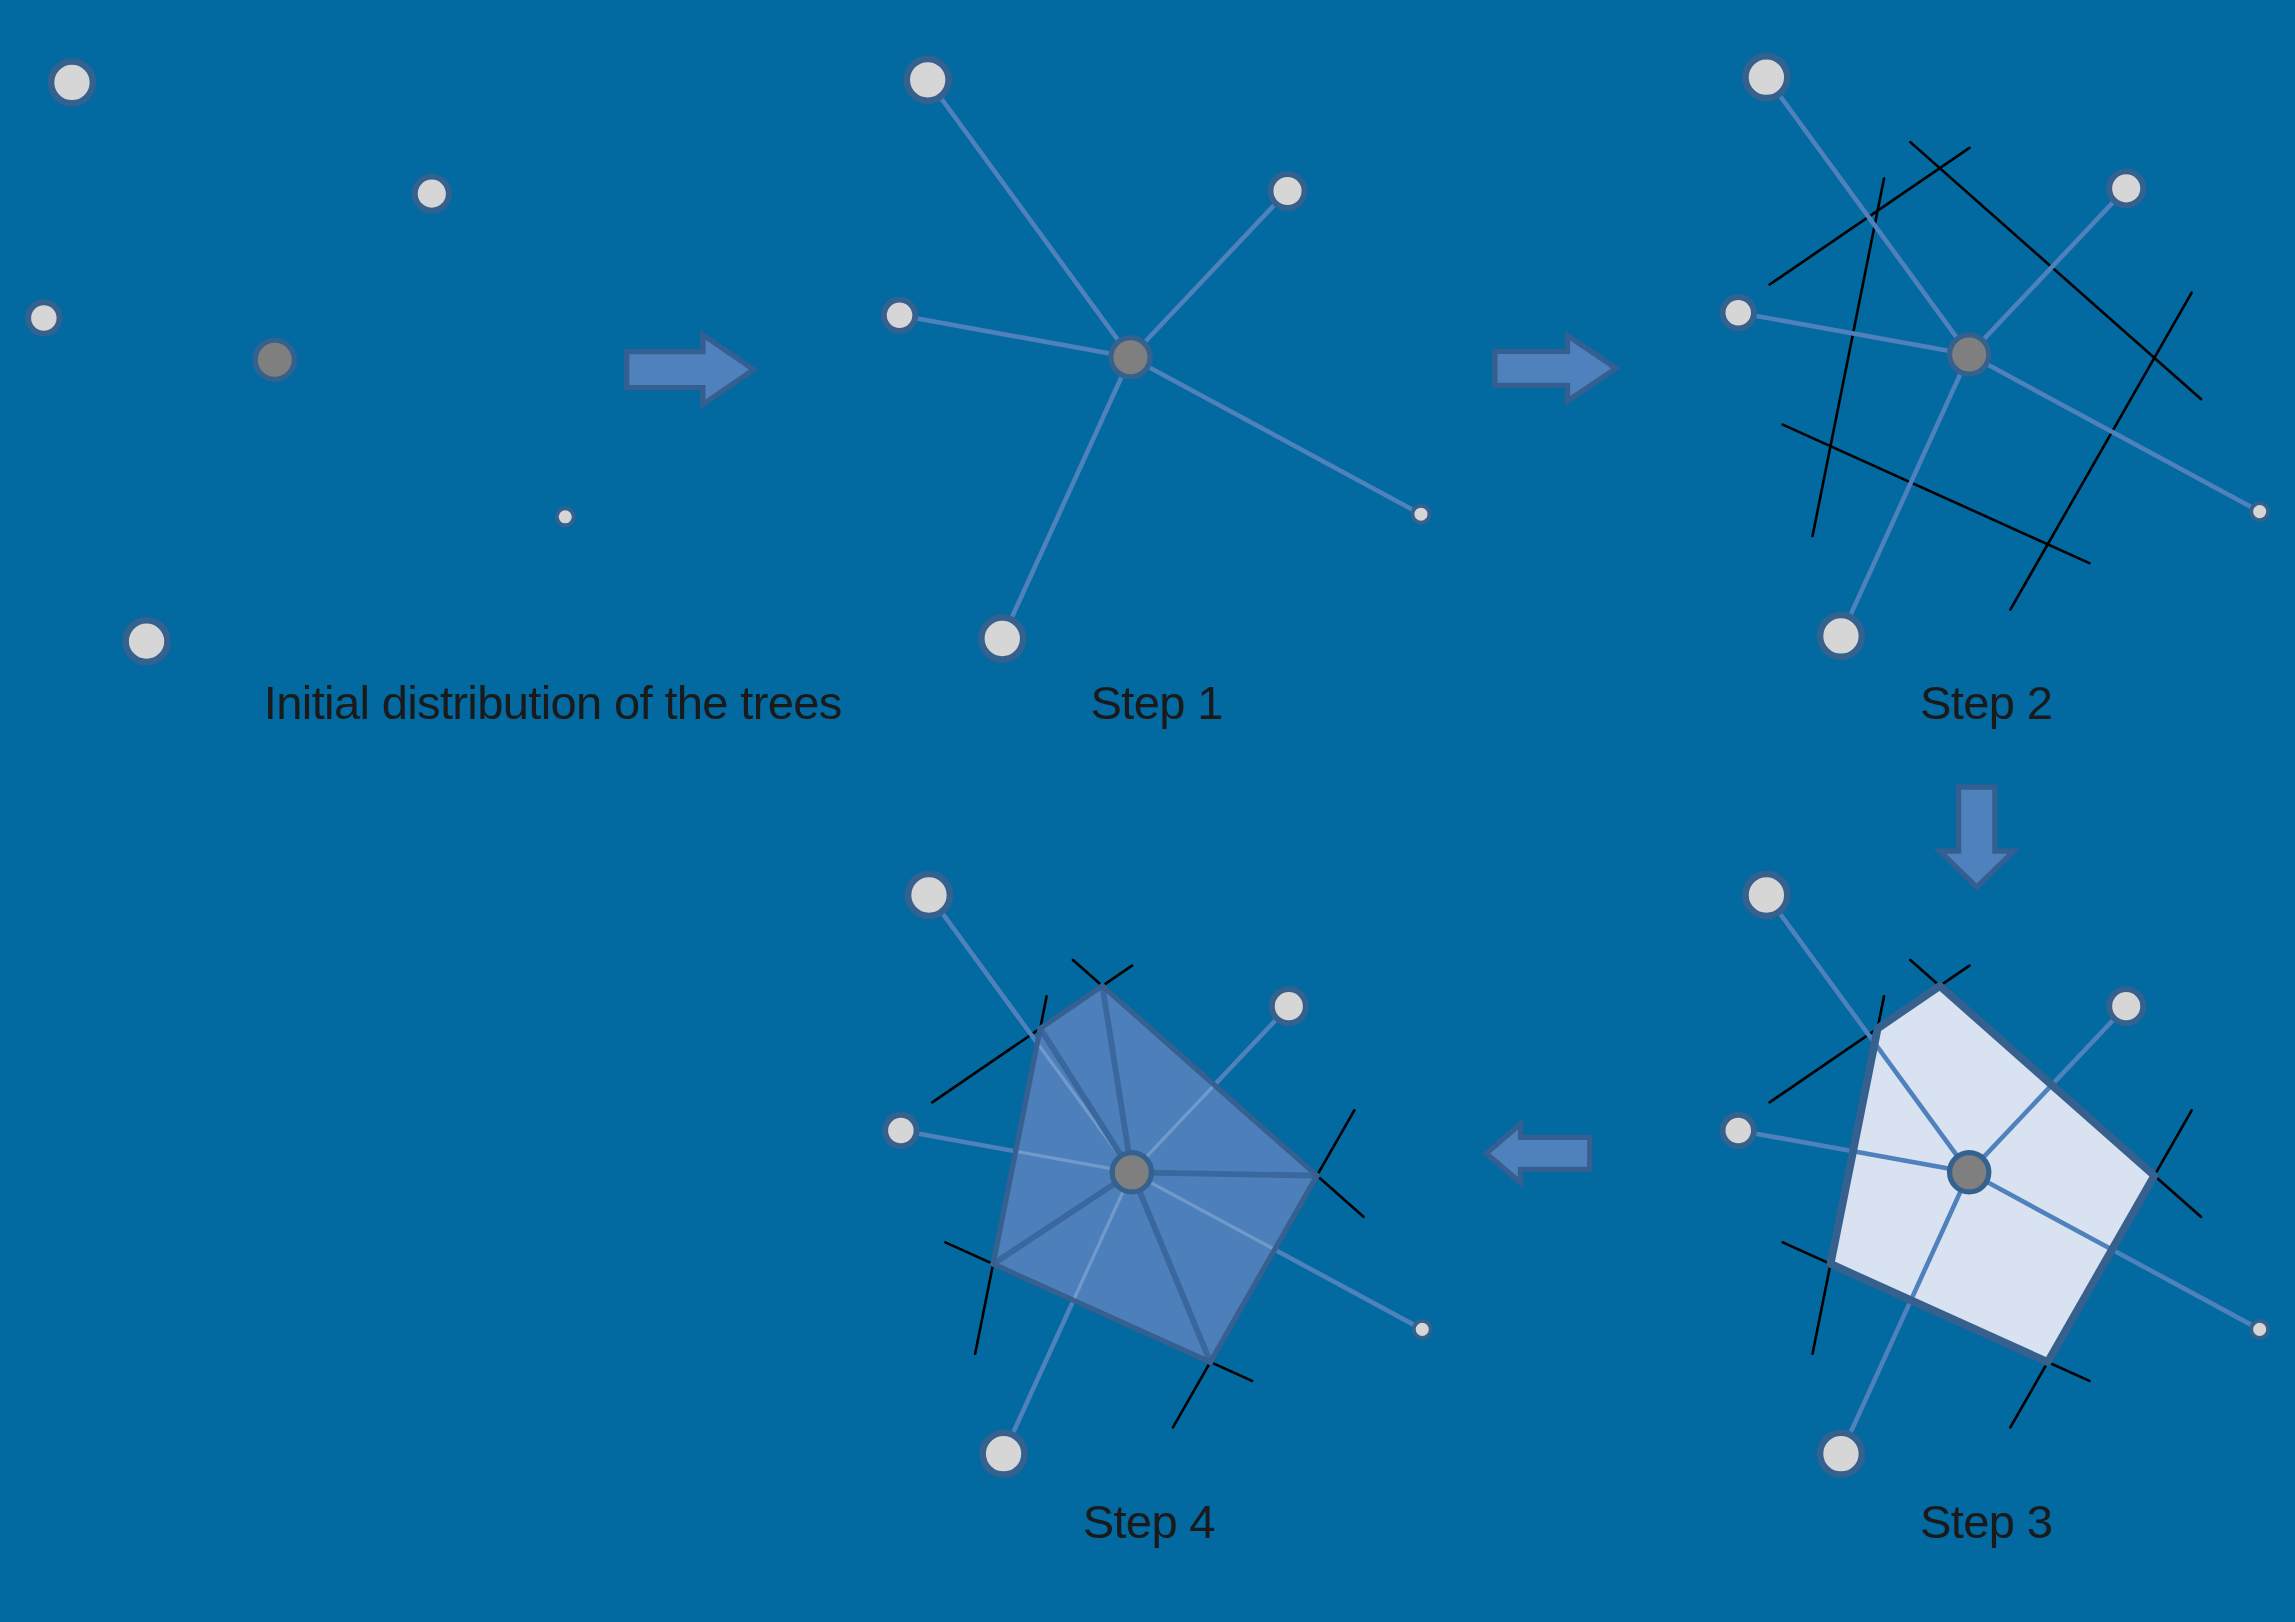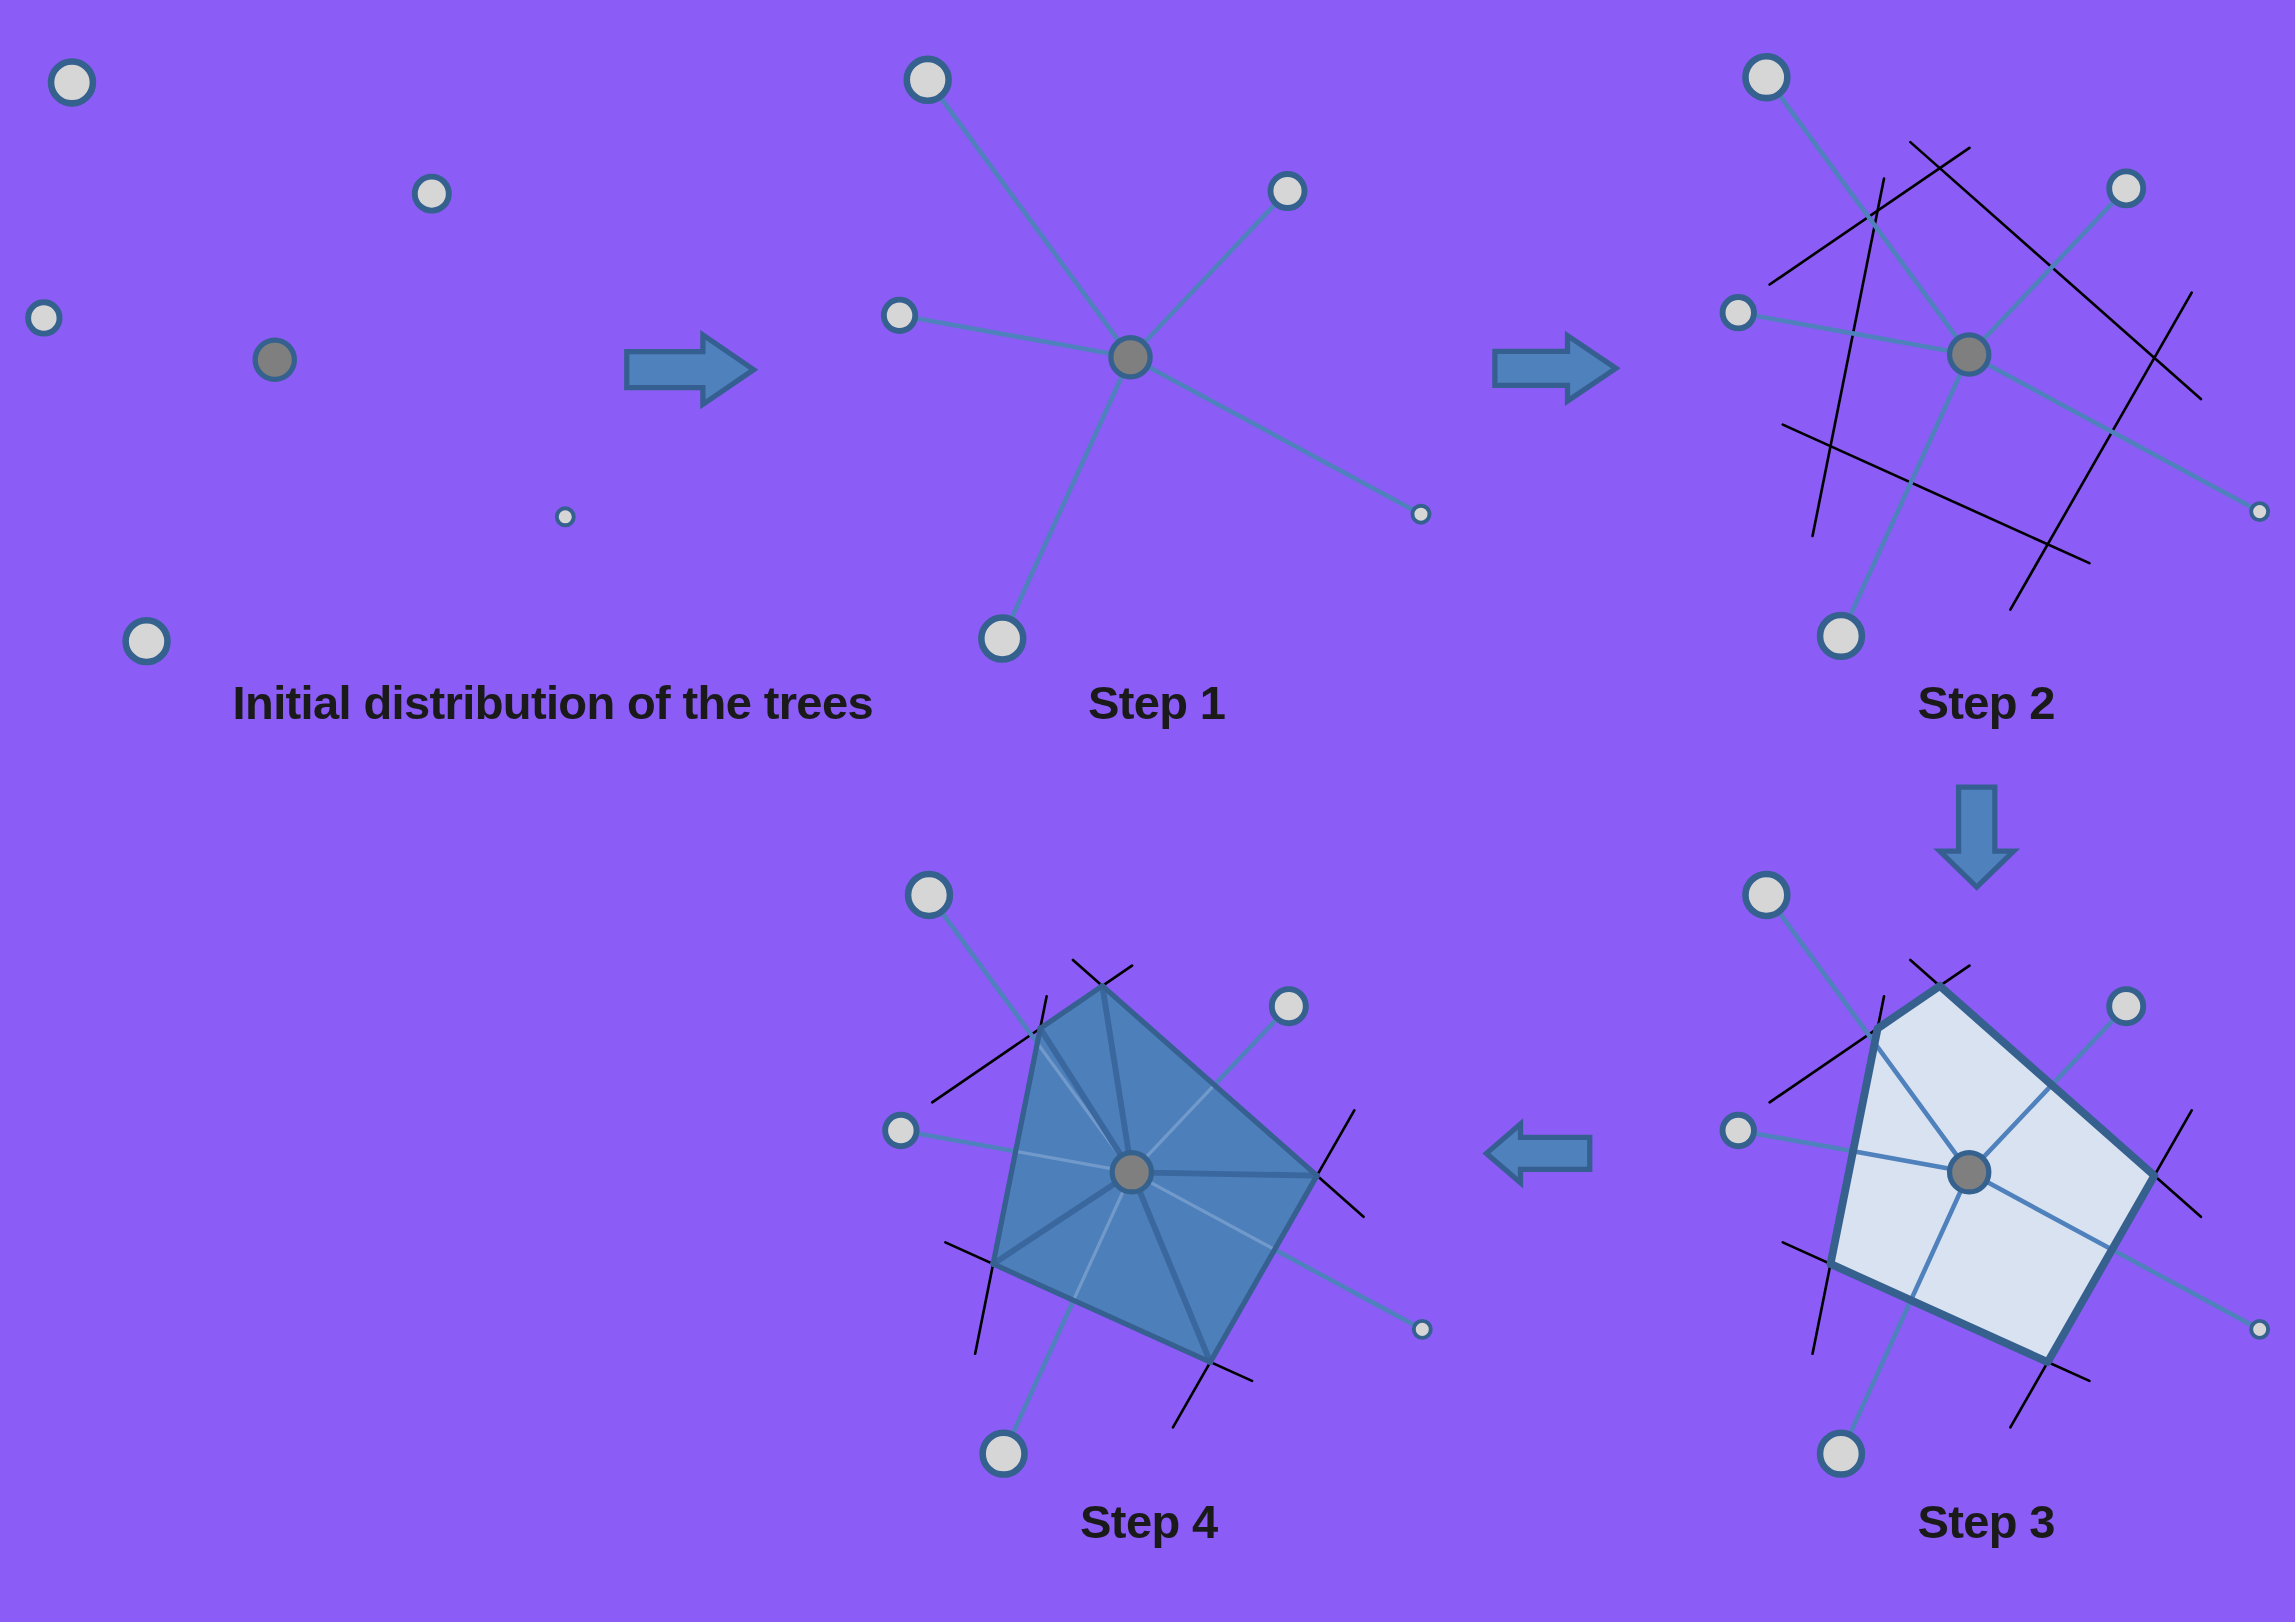--- a/index.html
+++ b/index.html
@@ -1,23 +1,22 @@
 <!DOCTYPE html>
 <html style="font-size:10.5px"><head>
 <meta charset="utf-8">
 <style>
   html, body { margin: 0; padding: 0; background: #ffffff; }
   .figure-wrap {
     position: relative;
     width: 100%;
     max-width: 2295px;
     aspect-ratio: 3508 / 2479;
-    background: #8b5cf6;
+    background: #0369a1;
     overflow: hidden;
-    font-weight: bold;
   }
   svg.diagram {
     position: absolute;
     inset: 0;
     width: 100%;
     height: 100%;
     display: block;
   }
   text.panel-label {
     font-family: "Liberation Sans", "DejaVu Sans", sans-serif;

